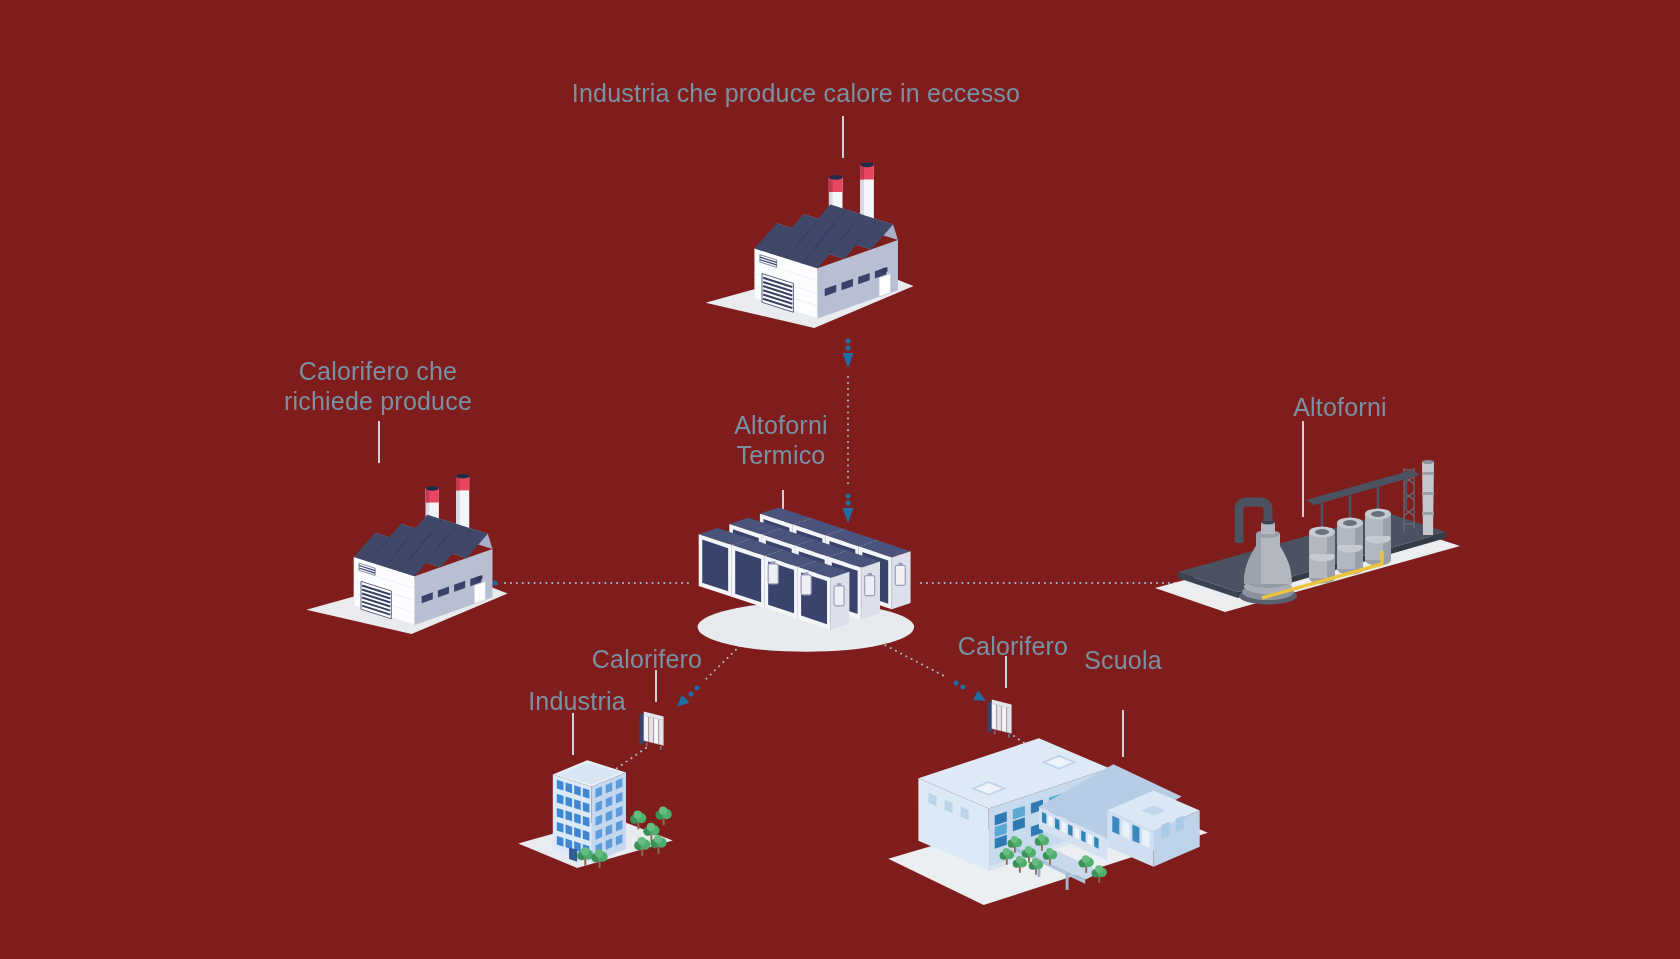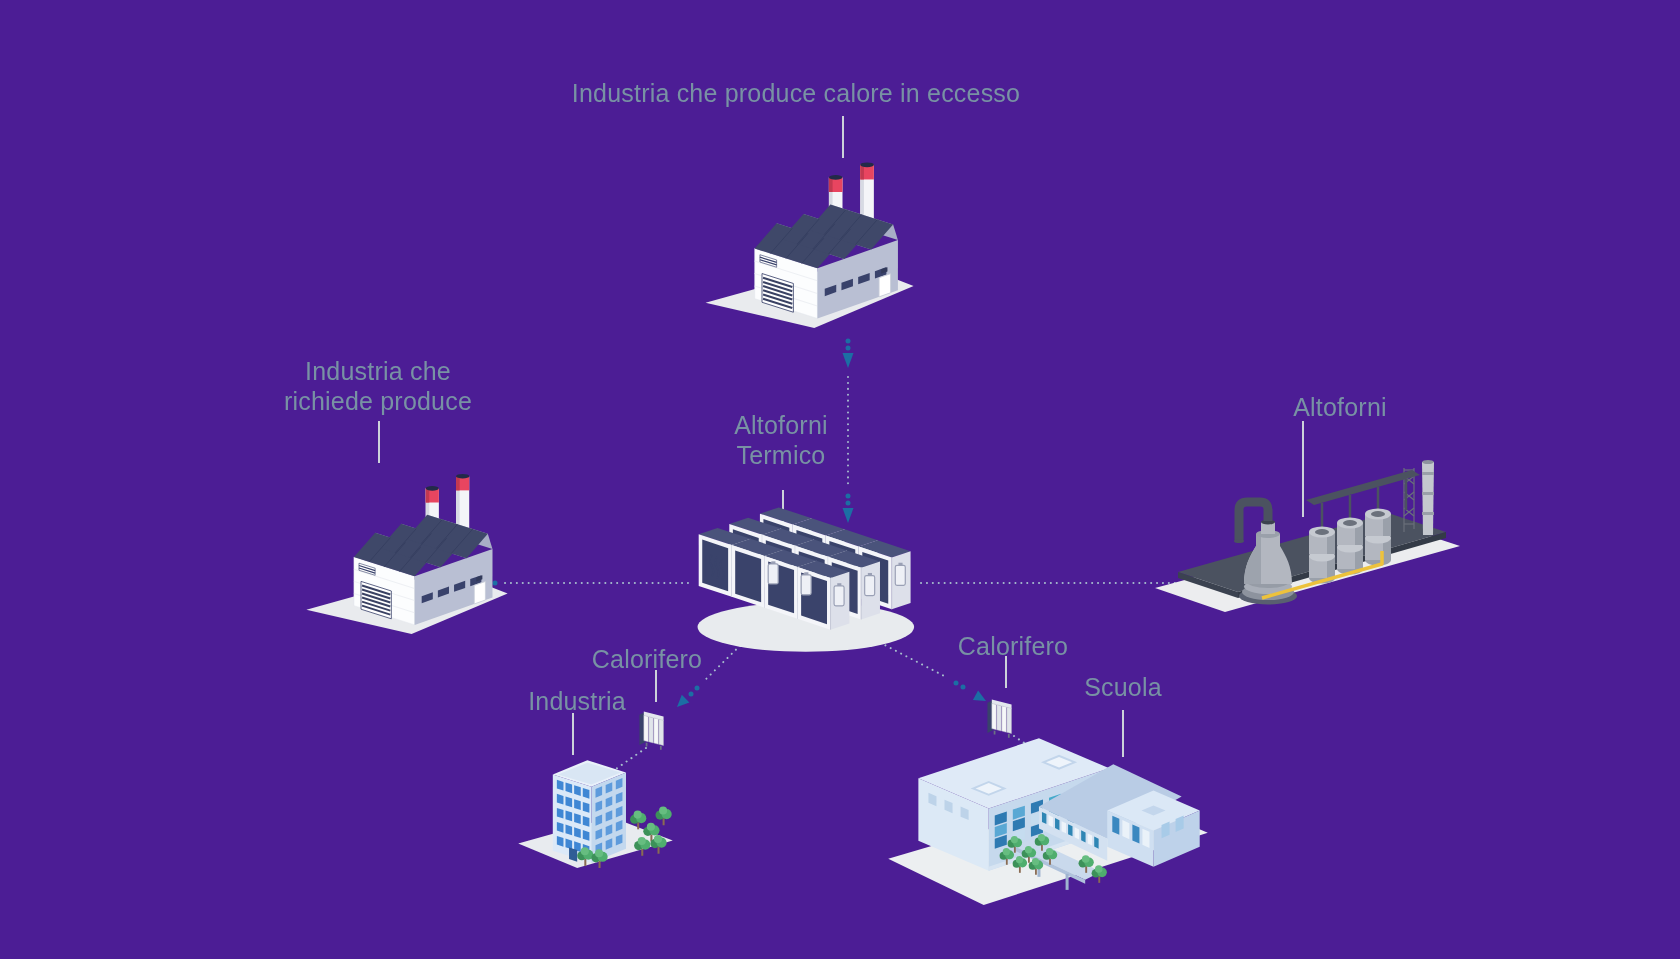--- a/index.html
+++ b/index.html
@@ -1,16 +1,16 @@
 <!DOCTYPE html>
 <html><head>
 <meta charset="utf-8">
 <style>
   html,body{margin:0;padding:0;background:#ffffff;}
-  .canvas{position:relative;width:1680px;height:959px;background:#4c1d95;overflow:hidden;
+  .canvas{position:relative;width:1680px;height:959px;background:#7f1d1d;overflow:hidden;
           font-family:"Liberation Sans",sans-serif;margin:0 auto;}
   .layer{position:absolute;left:0;top:0;pointer-events:none;}
   .illus{position:absolute;}
   .lbl{position:absolute;transform:translateX(-50%);color:#7892a4;font-size:25px;line-height:30px;
        text-align:center;white-space:nowrap;letter-spacing:.2px;}
   .conn{position:absolute;width:2px;background:#ccd2d9;}
   .dots{stroke:#a6bdcd;stroke-width:2;stroke-dasharray:0.1 5.8;stroke-linecap:round;fill:none;}
   .bdot{fill:#1c6ea4;}
   .head{fill:#1c6ea4;}
 </style>
@@ -156,32 +156,32 @@
   <div class="conn" style="left:378px;top:421px;height:42px"></div>
   <div class="conn" style="left:782px;top:490px;height:48px"></div>
   <div class="conn" style="left:1302px;top:421px;height:96px"></div>
   <div class="conn" style="left:572px;top:713px;height:42px"></div>
   <div class="conn" style="left:655px;top:670px;height:32px"></div>
   <div class="conn" style="left:1005px;top:656px;height:32px"></div>
   <div class="conn" style="left:1122px;top:710px;height:47px"></div>
 
   <div class="lbl" style="left:796px;top:78px">Industria che produce calore in eccesso</div>
   <div class="lbl" style="left:378px;top:356px">
-    <div>Industria che</div>
+    <div>Calorifero che</div>
     <div>richiede produce</div>
   </div>
   <div class="lbl" style="left:781px;top:410px">
     <div>Altoforni</div>
     <div>Termico</div>
   </div>
   <div class="lbl" style="left:1340px;top:392px">Altoforni</div>
   <div class="lbl" style="left:577px;top:686px">Industria</div>
   <div class="lbl" style="left:647px;top:644px">Calorifero</div>
   <div class="lbl" style="left:1013px;top:631px">Calorifero</div>
-  <div class="lbl" style="left:1123px;top:672px">Scuola</div>
+  <div class="lbl" style="left:1123px;top:645px">Scuola</div>
 
   <svg class="illus" style="left:697px;top:146px" width="222" height="184" viewBox="0 0 212 176">
     <use href="#factory"></use>
   </svg>
 
   <svg class="illus" style="left:298px;top:458px" width="215" height="178" viewBox="0 0 212 176">
     <use href="#factory"></use>
   </svg>
 
   <svg class="illus" style="left:694px;top:494px" width="226" height="165" viewBox="0 0 192 140">

